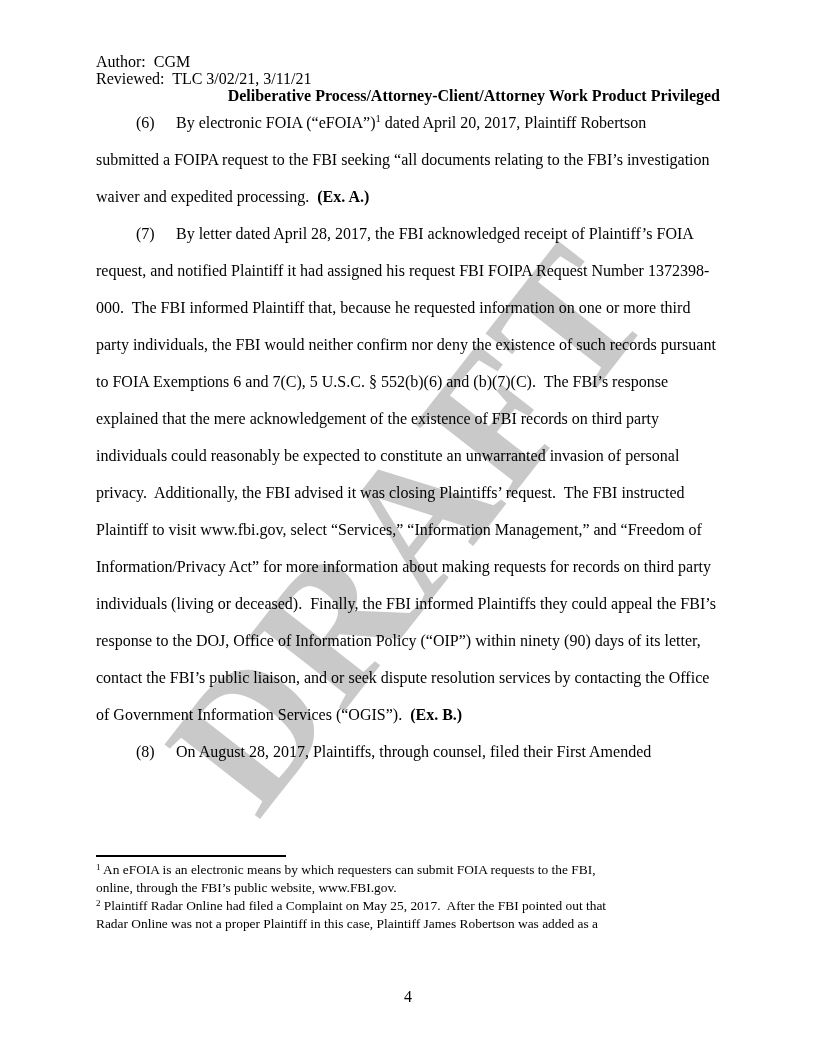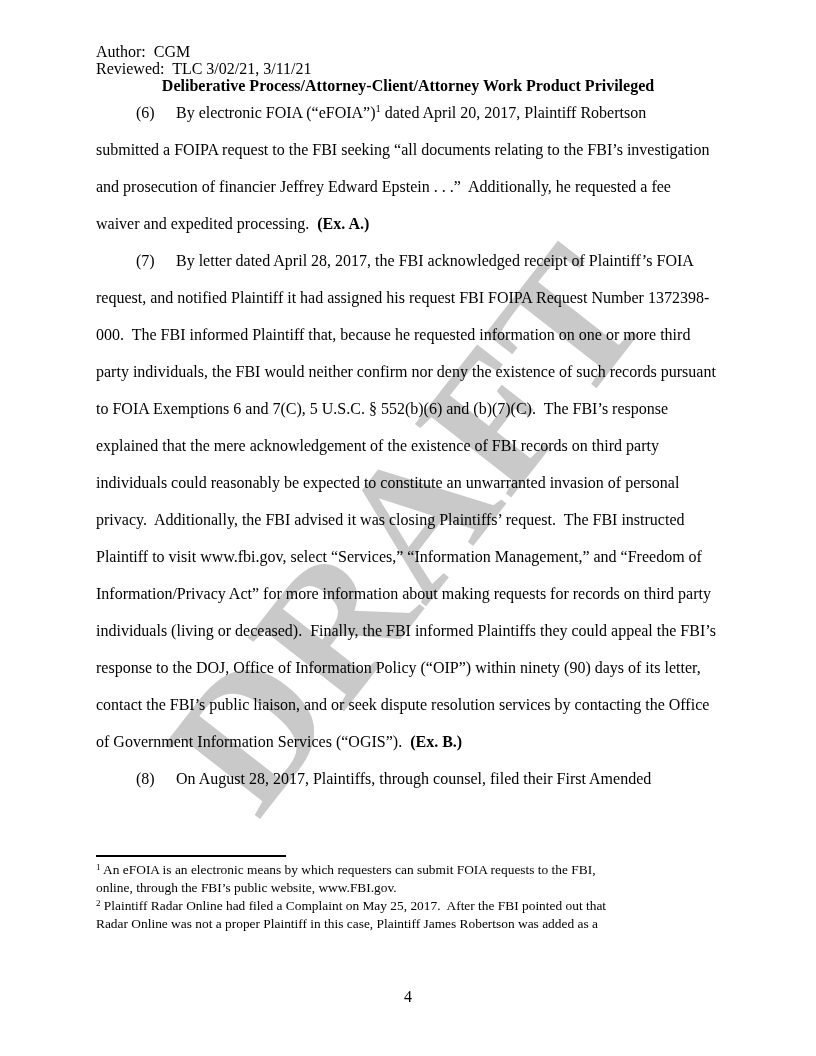--- a/index.html
+++ b/index.html
@@ -22,32 +22,32 @@
     font-size: 185px;
     font-weight: bold;
     letter-spacing: 2px;
     white-space: pre;
     z-index: 0;
     user-select: none;
   }
   .content {
     position: absolute;
     left: 96px;
-    top: 43px;
+    top: 53px;
     width: 624px;
     z-index: 1;
   }
   .header-line {
     font-size: 16px;
     line-height: 17px;
     white-space: pre;
   }
   .privilege {
     font-weight: bold;
-    text-align: center;
+    text-align: right;
   }
   .doc-body {
     font-size: 16px;
     line-height: 37px;
   }
   .line { white-space: pre; }
   .line.first { padding-left: 40px; }
   .paranum { display: inline-block; width: 40px; }
   .bold { font-weight: bold; }
   .sup {
@@ -87,21 +87,20 @@
   <div class="watermark" id="watermark" style="color: rgb(201, 201, 201);">DRAFT</div>
 
   <div class="content">
     <div class="header-line">Author:  CGM</div>
     <div class="header-line">Reviewed:  TLC 3/02/21, 3/11/21</div>
     <div class="header-line privilege">Deliberative Process/Attorney-Client/Attorney Work Product Privileged</div>
     <div class="doc-body" id="doc-body">
         <div>
           <div class="line first"><span class="paranum">(6)</span><span>By electronic FOIA (“eFOIA”)</span><span class="sup">1</span><span> dated April 20, 2017, Plaintiff Robertson</span></div>
           <div class="line"><span>submitted a FOIPA request to the FBI seeking “all documents relating to the FBI’s investigation</span></div>
-          <div class="line"><span>and prosecution of financier Jeffrey Edward Epstein . . .”  Additionally, he requested a fee</span></div>
           <div class="line"><span>waiver and expedited processing.  </span><span class="bold">(Ex. A.)</span></div>
         </div>
         <div>
           <div class="line first"><span class="paranum">(7)</span><span>By letter dated April 28, 2017, the FBI acknowledged receipt of Plaintiff’s FOIA</span></div>
           <div class="line"><span>request, and notified Plaintiff it had assigned his request FBI FOIPA Request Number 1372398-</span></div>
           <div class="line"><span>000.  The FBI informed Plaintiff that, because he requested information on one or more third</span></div>
           <div class="line"><span>party individuals, the FBI would neither confirm nor deny the existence of such records pursuant</span></div>
           <div class="line"><span>to FOIA Exemptions 6 and 7(C), 5 U.S.C. § 552(b)(6) and (b)(7)(C).  The FBI’s response</span></div>
           <div class="line"><span>explained that the mere acknowledgement of the existence of FBI records on third party</span></div>
           <div class="line"><span>individuals could reasonably be expected to constitute an unwarranted invasion of personal</span></div>

